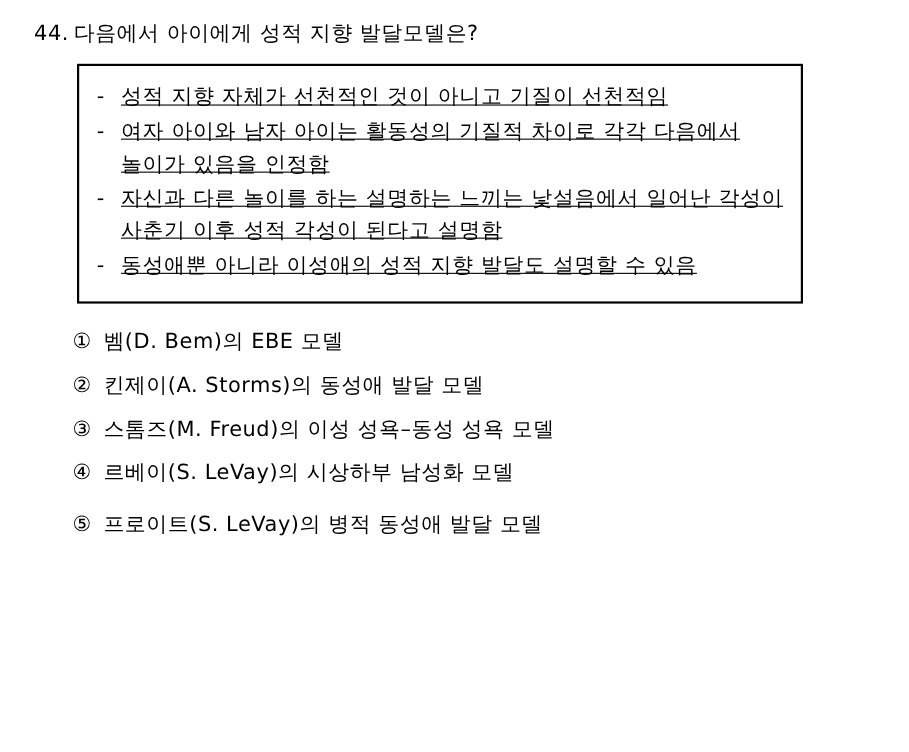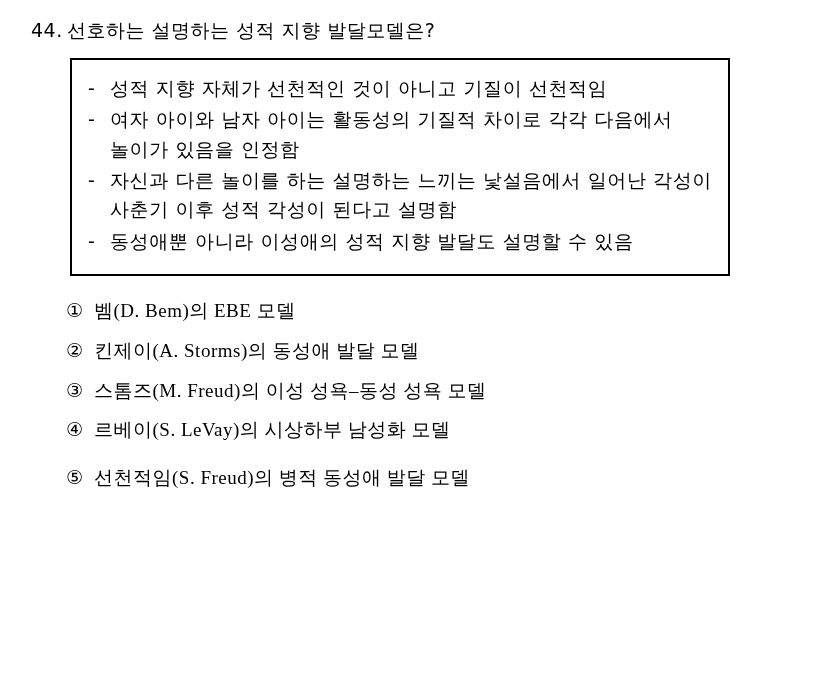--- a/index.html
+++ b/index.html
@@ -52,20 +52,21 @@
     letter-spacing: 0.6px;
     margin-bottom: 2px;
   }
   .stim-dash {
     flex: 0 0 22px;
     width: 22px;
   }
   .stim-text {
     flex: 1 1 auto;
     word-break: keep-all;
+    text-decoration: underline;
   }
   .choices {
     margin: 22px 0 0 42px;
   }
   .choice {
     display: flex;
     align-items: flex-start;
     font-size: 19px;
     line-height: 1.35;
     letter-spacing: 0.5px;
@@ -73,31 +74,30 @@
   }
   .choice.gap-before {
     margin-top: 22px;
   }
   .choice-marker {
     flex: 0 0 28px;
     width: 28px;
   }
   .choice-text {
     flex: 1 1 auto;
-    font-family: Liberation Serif, serif;
   }
 </style>
 </head>
 <body>
 
 <div class="page">
 
   <div class="question-line">
     <span class="question-number">44.</span>
-    <span class="question-text">선호하는 설명하는 성적 지향 발달모델은?</span>
+    <span class="question-text">다음에서 아이에게 성적 지향 발달모델은?</span>
   </div>
 
   <div class="stimulus-box">
     <div class="stim-item">
       <span class="stim-dash">-</span>
       <span class="stim-text">성적 지향 자체가 선천적인 것이 아니고 기질이 선천적임</span>
     </div>
     <div class="stim-item">
       <span class="stim-dash">-</span>
       <span class="stim-text">여자 아이와 남자 아이는 활동성의 기질적 차이로 각각 다음에서 놀이가 있음을 인정함</span>
@@ -124,17 +124,17 @@
     <div class="choice">
       <span class="choice-marker">③</span>
       <span class="choice-text">스톰즈(M. Freud)의 이성 성욕–동성 성욕 모델</span>
     </div>
     <div class="choice">
       <span class="choice-marker">④</span>
       <span class="choice-text">르베이(S. LeVay)의 시상하부 남성화 모델</span>
     </div>
     <div class="choice gap-before">
       <span class="choice-marker">⑤</span>
-      <span class="choice-text">선천적임(S. Freud)의 병적 동성애 발달 모델</span>
+      <span class="choice-text">프로이트(S. LeVay)의 병적 동성애 발달 모델</span>
     </div>
   </div>
 
 </div>
 
 </body></html>

